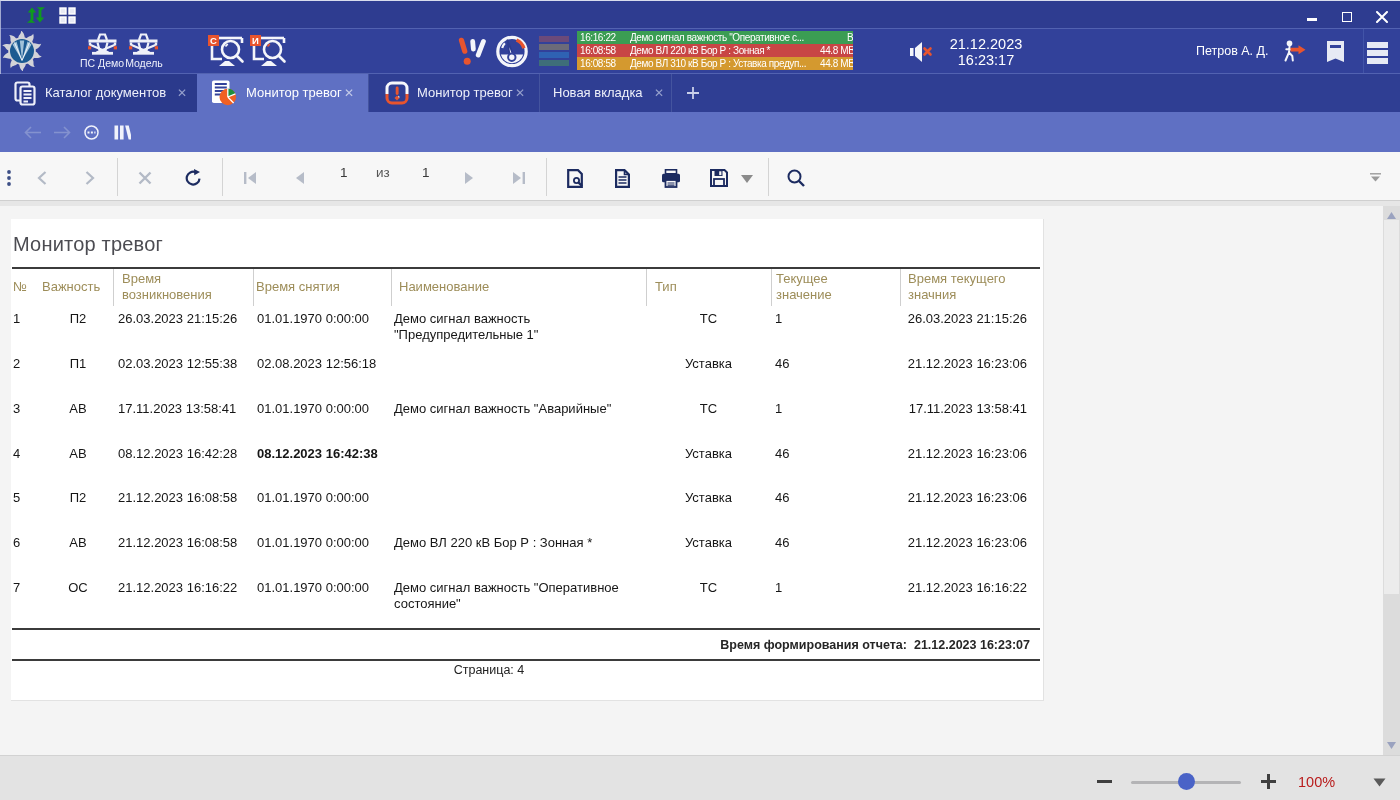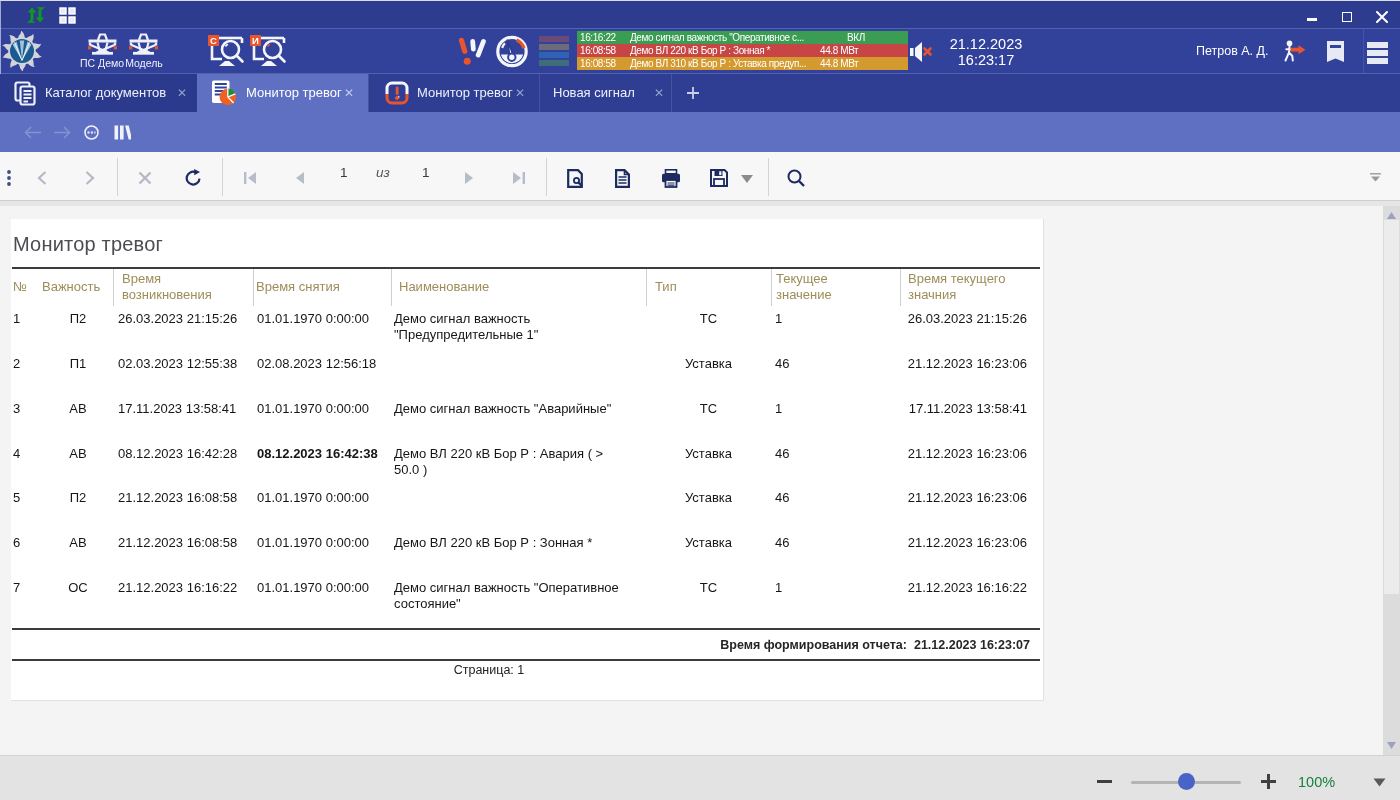--- a/index.html
+++ b/index.html
@@ -10,21 +10,21 @@
 
   
   #titlebar { position:absolute; left:0; top:0; width:1400px; height:28px; background:#2e3c90; border-top:1px solid #d8dced; }
 
   
   #toolbar { position:absolute; left:0; top:28px; width:1400px; height:46px; background:#32419a; border-top:1px solid #5262b1; border-bottom:1px solid #5262b1; }
   #toolbar::before { content:""; position:absolute; left:0; top:-29px; width:1px; height:152px; background:#c8cde6; opacity:.75; }
   .twlabel { position:absolute; top:28px; height:12px; font-size:10.5px; white-space:nowrap; color:#eef0fa; text-align:center; letter-spacing:0; }
 
   
-  .ticker { position:absolute; left:577px; top:1.5px; width:331px;text-align:center; }
+  .ticker { position:absolute; left:577px; top:1.5px; width:276px;text-align:center; }
   .trow { height:13px; line-height:13px; font-size:10px; letter-spacing:-0.4px; color:#fff; position:relative; white-space:nowrap; overflow:hidden; }
   .trow .tt { position:absolute; left:3px; }
   .trow .tn { position:absolute; left:53px; }
   .trow .tv { position:absolute; }
   .tg { background:#3b9d53; }
   .tr { background:#c84545; }
   .to { background:#d4992f; }
 
   
   #tabbar { position:absolute; left:0; top:74px; width:1400px; height:38px; background:#2f3e93; }
@@ -271,21 +271,21 @@
       <rect x="2" y="2" width="20" height="20" rx="5" fill="none" stroke="url(#alertg)" stroke-width="3"></rect>
       <rect x="10.7" y="5.5" width="2.9" height="8.5" rx="1.4" fill="#e8542e"></rect>
       <rect x="10.2" y="15.2" width="3.6" height="3.6" fill="#e8542e" transform="rotate(45 12 17)"></rect>
       <path d="M13.2 14.6 L15 16.2 L13.4 16.6 Z" fill="#fff"></path>
     </svg>
     <div class="tabtext" style="left:48px;">Монитор тревог</div>
     <div class="tabx" style="left:146px;">✕</div>
   </div>
 
   <div class="tab" style="left:541px;width:131px;background:#2f3e93;border-right:1px solid #44549f;">
-    <div class="tabtext" style="left:12px;">Новая сигнал</div>
+    <div class="tabtext" style="left:12px;">Новая вкладка</div>
     <div class="tabx" style="left:113px;">✕</div>
   </div>
 
   <svg class="abs" style="left:687px;top:13px" width="12" height="12" viewBox="0 0 12 12">
     <path d="M6 0 L6 12 M0 6 L12 6" stroke="#c9cfe9" stroke-width="1.8"></path>
   </svg>
 </div>
 <div id="navstrip">
   <svg class="abs" style="left:24px;top:14px" width="18" height="13" viewBox="0 0 18 13">
     <path d="M17 6.5 L1.5 6.5 M7 1 L1.5 6.5 L7 12" stroke="#8492cf" stroke-width="1.6" fill="none"></path>
@@ -331,21 +331,21 @@
 
   <svg class="abs" style="left:244px;top:20px" width="13" height="12" viewBox="0 0 13 12">
     <rect x="0" y="0" width="2.4" height="12" fill="#b6bcc8"></rect>
     <path d="M12 0 L4 6 L12 12 Z" fill="#b6bcc8"></path>
   </svg>
 
   <svg class="abs" style="left:295px;top:20px" width="10" height="12" viewBox="0 0 10 12">
     <path d="M9 0 L1 6 L9 12 Z" fill="#b6bcc8"></path>
   </svg>
   <div class="rtxt" style="left:340px;">1</div>
-  <div class="rtxt" style="left:376px;color:#555;font-style:italic;">из</div>
+  <div class="rtxt" style="left:376px;color:#555;">из</div>
   <div class="rtxt" style="left:422px;">1</div>
 
   <svg class="abs" style="left:464px;top:20px" width="10" height="12" viewBox="0 0 10 12">
     <path d="M1 0 L9 6 L1 12 Z" fill="#b6bcc8"></path>
   </svg>
 
   <svg class="abs" style="left:512px;top:20px" width="13" height="12" viewBox="0 0 13 12">
     <path d="M1 0 L9 6 L1 12 Z" fill="#b6bcc8"></path>
     <rect x="10.6" y="0" width="2.4" height="12" fill="#b6bcc8"></rect>
   </svg>
@@ -442,21 +442,20 @@
     <div class="c" style="left:394px;width:232px;">Демо сигнал важность "Аварийные"</div>
     <div class="c" style="left:646px;width:125px;text-align:center;">ТС</div>
     <div class="c" style="left:775px;">1</div>
     <div class="c" style="left:900px;width:127px;text-align:right;">17.11.2023 13:58:41</div>
   </div>
   <div class="row" style="left:0;top:240px;width:1044px;height:45px;">
     <div class="c" style="left:13px;">4</div>
     <div class="c" style="left:39px;width:78px;text-align:center;">АВ</div>
     <div class="c" style="left:118px;">08.12.2023 16:42:28</div>
     <div class="c" style="left:257px;font-weight:bold;">08.12.2023 16:42:38</div>
-    <div class="c" style="left:394px;width:232px;">Демо ВЛ 220 кВ Бор Р : Авария ( &gt; 50.0 )</div>
     <div class="c" style="left:646px;width:125px;text-align:center;">Уставка</div>
     <div class="c" style="left:775px;">46</div>
     <div class="c" style="left:900px;width:127px;text-align:right;">21.12.2023 16:23:06</div>
   </div>
   <div class="row" style="left:0;top:284px;width:1044px;height:45px;">
     <div class="c" style="left:13px;">5</div>
     <div class="c" style="left:39px;width:78px;text-align:center;">П2</div>
     <div class="c" style="left:118px;">21.12.2023 16:08:58</div>
     <div class="c" style="left:257px;">01.01.1970 0:00:00</div>
     <div class="c" style="left:646px;width:125px;text-align:center;">Уставка</div>
@@ -480,35 +479,35 @@
     <div class="c" style="left:257px;">01.01.1970 0:00:00</div>
     <div class="c" style="left:394px;width:232px;">Демо сигнал важность "Оперативное состояние"</div>
     <div class="c" style="left:646px;width:125px;text-align:center;">ТС</div>
     <div class="c" style="left:775px;">1</div>
     <div class="c" style="left:900px;width:127px;text-align:right;">21.12.2023 16:16:22</div>
   </div>
 
   <div class="abs" style="left:12px;top:422px;width:1028px;height:2px;background:#3b3b3b;"></div>
   <div class="abs" style="left:630px;top:432px;width:400px;text-align:right;font-size:12.5px;font-weight:bold;color:#262626;">Время формирования отчета:&nbsp; 21.12.2023 16:23:07</div>
   <div class="abs" style="left:12px;top:453px;width:1028px;height:2px;background:#3b3b3b;"></div>
-  <div class="abs" style="left:389px;top:457px;width:200px;text-align:center;font-size:12.5px;color:#222;">Страница: 1</div>
+  <div class="abs" style="left:389px;top:457px;width:200px;text-align:center;font-size:12.5px;color:#222;">Страница: 4</div>
 
   <div id="vscroll">
     <div id="vthumb"></div>
     <svg class="abs" style="left:4px;top:6px" width="9" height="8" viewBox="0 0 9 8">
         <path d="M0 7 L4.5 0 L9 7 Z" fill="#9aa2bf"></path>
       </svg>
     <svg class="abs" style="left:4px;top:535px" width="9" height="8" viewBox="0 0 9 8">
         <path d="M0 1 L4.5 8 L9 1 Z" fill="#9aa2bf"></path>
       </svg>
   </div>
 </div>
 <div id="bottombar">
   <div class="abs" style="left:1097px;top:24px;width:15px;height:3px;background:#3f3f3f;"></div>
   <div class="abs" style="left:1131px;top:25px;width:110px;height:3px;background:#b4b4b6;border-radius:2px;"></div>
   <div class="abs" style="left:1178px;top:17px;width:17px;height:17px;border-radius:50%;background:#4a63c7;"></div>
   <div class="abs" style="left:1261px;top:24px;width:15px;height:3px;background:#3f3f3f;"></div>
   <div class="abs" style="left:1267px;top:18px;width:3px;height:15px;background:#3f3f3f;"></div>
-  <div class="abs" style="left:1298px;top:18px;font-size:14.5px;color:#15803d;">100%</div>
+  <div class="abs" style="left:1298px;top:18px;font-size:14.5px;color:#b91c1c;">100%</div>
   <svg class="abs" style="left:1373px;top:22px" width="13" height="9" viewBox="0 0 13 9">
       <path d="M0.5 0.5 L12.5 0.5 L6.5 8.5 Z" fill="#5a5a5a"></path>
     </svg>
 </div>
 
 </body></html>

